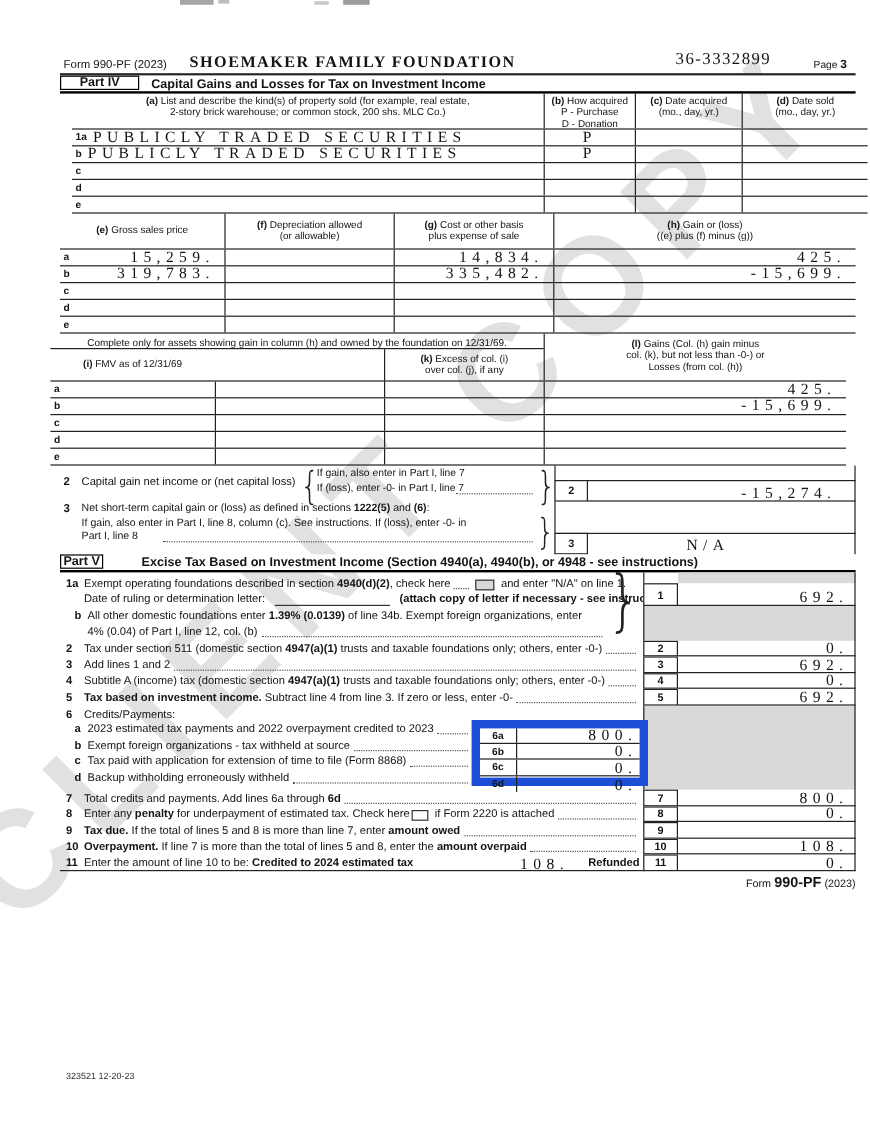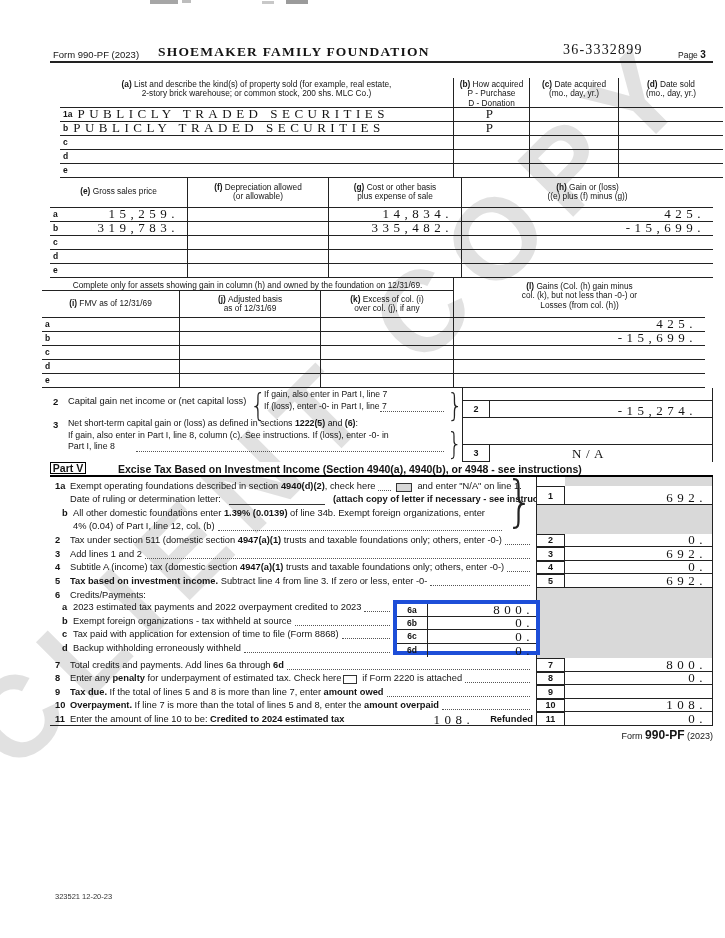--- a/index.html
+++ b/index.html
@@ -44,20 +44,24 @@
   <div class="smudge" style="left:286px;top:0;width:22px;height:4px;background:#666"></div>
 
   <div class="wm">CLIENT COPY</div>
 
   <div class="a" style="left:53px;top:49px;font-size:9.5px">Form 990-PF (2023)</div>
   <div class="a mono b" style="left:158px;top:45px;font-size:13.5px;letter-spacing:1.2px">SHOEMAKER FAMILY FOUNDATION</div>
   <div class="a mono" style="left:563px;top:43px;font-size:14px;letter-spacing:1.2px">36-3332899</div>
   <div class="a" style="left:678px;top:49px;font-size:8.5px"><span>Page</span> <span class="b" style="font-size:10px">3</span></div>
   <div class="hl" style="left:50px;top:61px;width:663px;height:1.5px"></div>
 
+  <div class="bar" style="top:62.5px">
+    <div class="pl">Part IV</div>
+    <div class="pt">Capital Gains and Losses for Tax on Investment Income</div>
+  </div>
 
   <div class="a" style="left:60px;top:77.5px;width:663px;height:100px">
     <div class="trow" style="top:0;height:30px">
       <div class="cell hdr" style="left:0;width:393px"><span style="font-weight: bold;">(a) </span><span>List and describe the kind(s) of property sold (for example, real estate,
 2-story brick warehouse; or common stock, 200 shs. MLC Co.)</span></div>
       <div class="cell hdr bl" style="left:393px;width:76px"><span style="font-weight: bold;">(b) </span><span>How acquired
 P - Purchase
 D - Donation</span></div>
       <div class="cell hdr bl" style="left:469px;width:89px"><span style="font-weight: bold;">(c) </span><span>Date acquired
 (mo., day, yr.)</span></div>
@@ -173,22 +177,20 @@
       <div class="cell bl" style="left:411px;width:252px"></div>
     </div>
   </div>
 
   <div class="a" style="left:42px;top:277.5px;width:663px;height:110px">
     <div class="trow" style="top:0;height:40px">
       <div class="cell" style="left:0;width:411px">
         <div style="height:13px;border-bottom:1px solid #222;font-size:8.3px;text-align:center;padding-top:2px">Complete only for assets showing gain in column (h) and owned by the foundation on 12/31/69.</div>
         <div style="position:relative;height:27px">
           <div class="cell hdr" style="left:0;width:137px;padding-top:8px"><span style="font-weight: bold;">(i) </span><span>FMV as of 12/31/69</span></div>
-          <div class="cell hdr bl" style="left:137px;width:141px;padding-top:4px"><span style="font-weight: bold;">(j) </span><span>Adjusted basis
-as of 12/31/69</span></div>
           <div class="cell hdr bl" style="left:278px;width:133px;padding-top:4px"><span style="font-weight: bold;">(k) </span><span>Excess of col. (i)
 over col. (j), if any</span></div>
         </div>
       </div>
       <div class="cell hdr bl" style="left:411px;width:252px;padding-top:4px"><span style="font-weight: bold;">(l) </span><span>Gains (Col. (h) gain minus
 col. (k), but not less than -0-) or
 Losses (from col. (h))</span></div>
     </div>
     <div class="trow" style="top:40px;height:14px">
       <div class="cell vrow" style="left:0;width:137px">
@@ -368,21 +370,21 @@
         <span class="lns">c</span>
         <span>Tax paid with application for extension of time to file (Form 8868)</span>
         <span class="dots"></span>
       </div>
     <div class="pv" style="top:164px;width:338px">
         <span class="lns">d</span>
         <span>Backup withholding erroneously withheld</span>
         <span class="dots"></span>
       </div>
 
-    <div class="a" style="left:343px;top:123px;width:147px;height:55px;border:4px solid #1d4ed8">
+    <div class="a" style="left:343px;top:123px;width:147px;height:55px;border:7px solid #1d4ed8">
       <div style="position:relative;height:13.2px;border-bottom:1px solid #222;display:flex">
         <span style="width:31px;border-right:1px solid #222;font-size:8.5px;font-weight:bold;display:flex;align-items:center;justify-content:center">6a</span>
         <span style="flex:1;display:flex;justify-content:flex-end;align-items:flex-end;padding-right:2px">
             <span class="mono">800.</span>
           </span>
       </div>
       <div style="position:relative;height:13.2px;border-bottom:1px solid #222;display:flex">
         <span style="width:31px;border-right:1px solid #222;font-size:8.5px;font-weight:bold;display:flex;align-items:center;justify-content:center">6b</span>
         <span style="flex:1;display:flex;justify-content:flex-end;align-items:flex-end;padding-right:2px">
             <span class="mono">0.</span>

